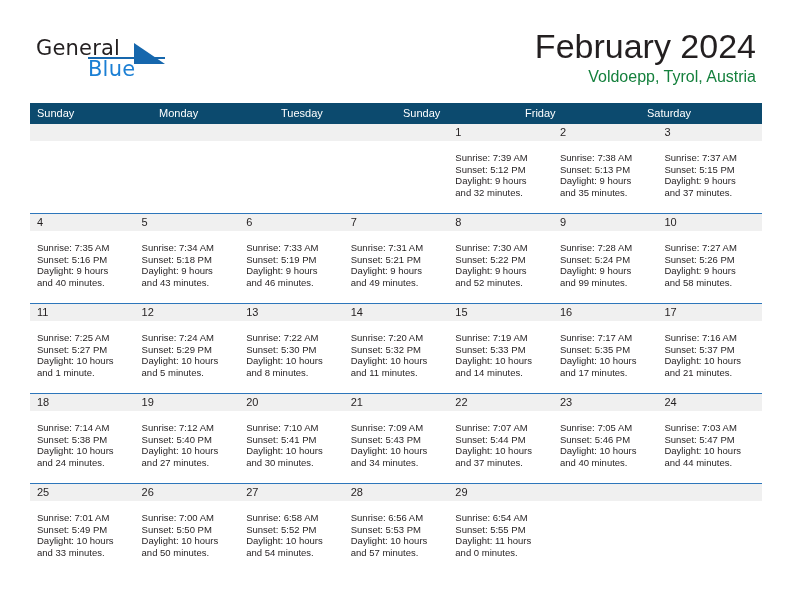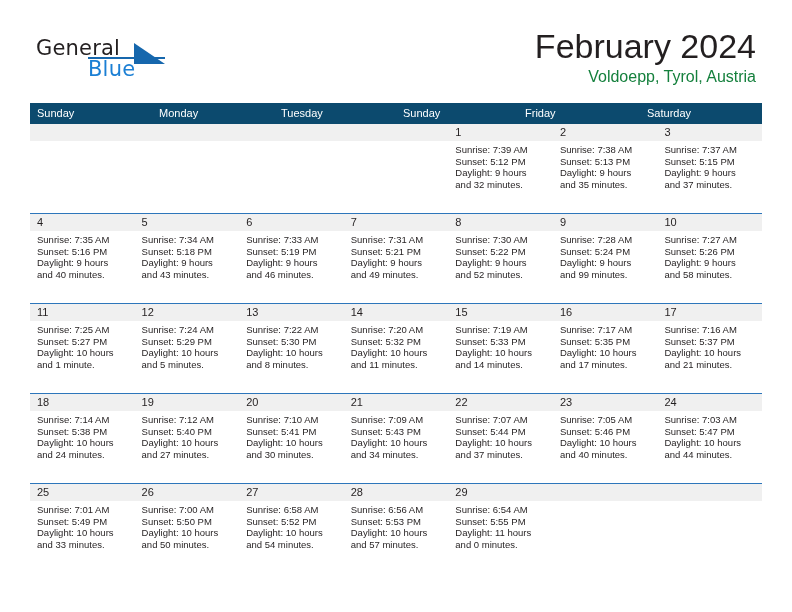--- a/index.html
+++ b/index.html
@@ -151,21 +151,21 @@
     font-size: 11px;
     color: #231f20;
     line-height: 17px;
     padding-left: 7px;
     height: 17px;
   }
   .day-info {
     position: relative;
     z-index: 2;
     padding-left: 7px;
-    padding-top: 3px;
+    padding-top: 11px;
     font-size: 9.5px;
     line-height: 11.6px;
     color: #231f20;
   }
   .day-info div { white-space: nowrap; }
   .day-cell.empty .day-band { background: #f0f0f0; }
 </style>
 </head>
 <body>
 

